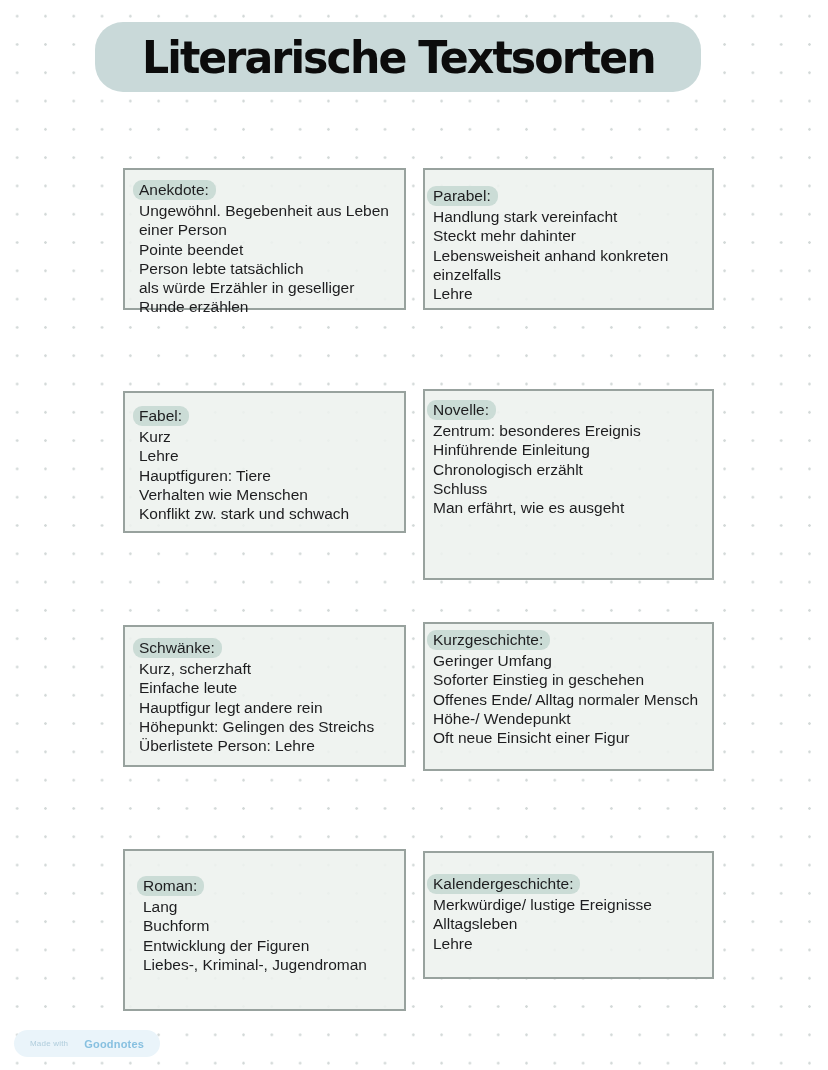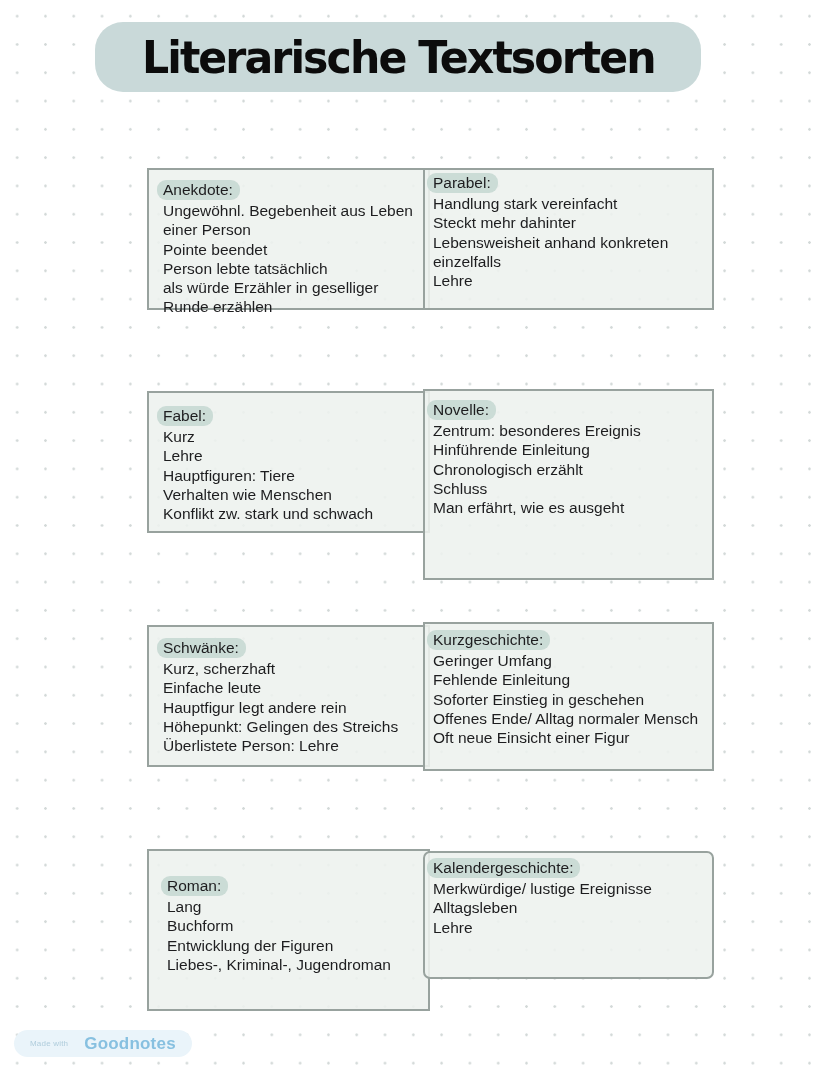--- a/index.html
+++ b/index.html
@@ -20,45 +20,45 @@
   .title-text{
     font-family:"DejaVu Sans",sans-serif;font-weight:bold;
     font-size:44px;letter-spacing:-2px;color:#0c0c0c;
     transform:scaleX(.97);white-space:nowrap;
   }
   .box{
     position:absolute;box-sizing:border-box;
     background:rgba(237,241,238,0.88);
     border:2px solid #98a29e;
   }
-  .col-l{left:123px;width:283px;padding-left:14px;padding-right:6px;margin-left:24px;}
+  .col-l{left:123px;width:283px;padding-left:14px;padding-right:6px;}
   .col-r{left:423px;width:291px;padding-left:8px;padding-right:4px;}
   #b0{top:168px;height:142px;padding-top:10px;}
-  #b1{top:168px;height:142px;padding-top:3px;}
+  #b1{top:168px;height:142px;padding-top:16px;}
   #b2{top:391px;height:142px;padding-top:13px;}
   #b3{top:389px;height:191px;padding-top:9px;}
   #b4{top:625px;height:142px;padding-top:11px;}
   #b5{top:622px;height:149px;padding-top:6px;}
   #b6{top:849px;height:162px;padding-top:25px;padding-left:18px;}
-  #b7{top:851px;height:128px;padding-top:5px;border-radius:7px;}
+  #b7{top:851px;height:128px;padding-top:21px;}
   .box-heading{
     display:inline-block;background:#cbdcd6;border-radius:9px;
     padding:0 7px 1px 6px;margin-left:-6px;
     font-size:15.5px;line-height:19px;
   }
   .lines{margin-top:1px;}
   .line{font-size:15.5px;line-height:19.3px;white-space:nowrap;}
   .footer-badge{
     position:absolute;left:14px;top:1030px;height:27px;
     background:#eaf4fa;border-radius:14px;
     display:inline-flex;align-items:center;gap:16px;
     padding:0 16px;
   }
   .footer-made{font-size:8px;color:#b0cddc;letter-spacing:.2px;}
-  .footer-brand{font-size:17px;color:#87c0e0;font-weight:bold;letter-spacing:.2px;}
+  .footer-brand{font-size:11px;color:#87c0e0;font-weight:bold;letter-spacing:.2px;}
 </style>
 </head>
 <body>
 
 <div class="title-blob">
   <span class="title-text">Literarische Textsorten</span>
 </div>
 
 <div class="box col-l" id="b0">
   <span class="box-heading">Anekdote:</span>
@@ -113,23 +113,23 @@
       <div class="line">Hauptfigur legt andere rein</div>
       <div class="line">Höhepunkt: Gelingen des Streichs</div>
       <div class="line">Überlistete Person: Lehre</div>
     </div>
 </div>
 
 <div class="box col-r" id="b5">
   <span class="box-heading">Kurzgeschichte:</span>
   <div class="lines">
       <div class="line">Geringer Umfang</div>
-      <div class="line">Fehlende Einleitung</div>
       <div class="line">Soforter Einstieg in geschehen</div>
       <div class="line">Offenes Ende/ Alltag normaler Mensch</div>
+      <div class="line">Höhe-/ Wendepunkt</div>
       <div class="line">Oft neue Einsicht einer Figur</div>
     </div>
 </div>
 
 <div class="box col-l" id="b6">
   <span class="box-heading">Roman:</span>
   <div class="lines">
       <div class="line">Lang</div>
       <div class="line">Buchform</div>
       <div class="line">Entwicklung der Figuren</div>

